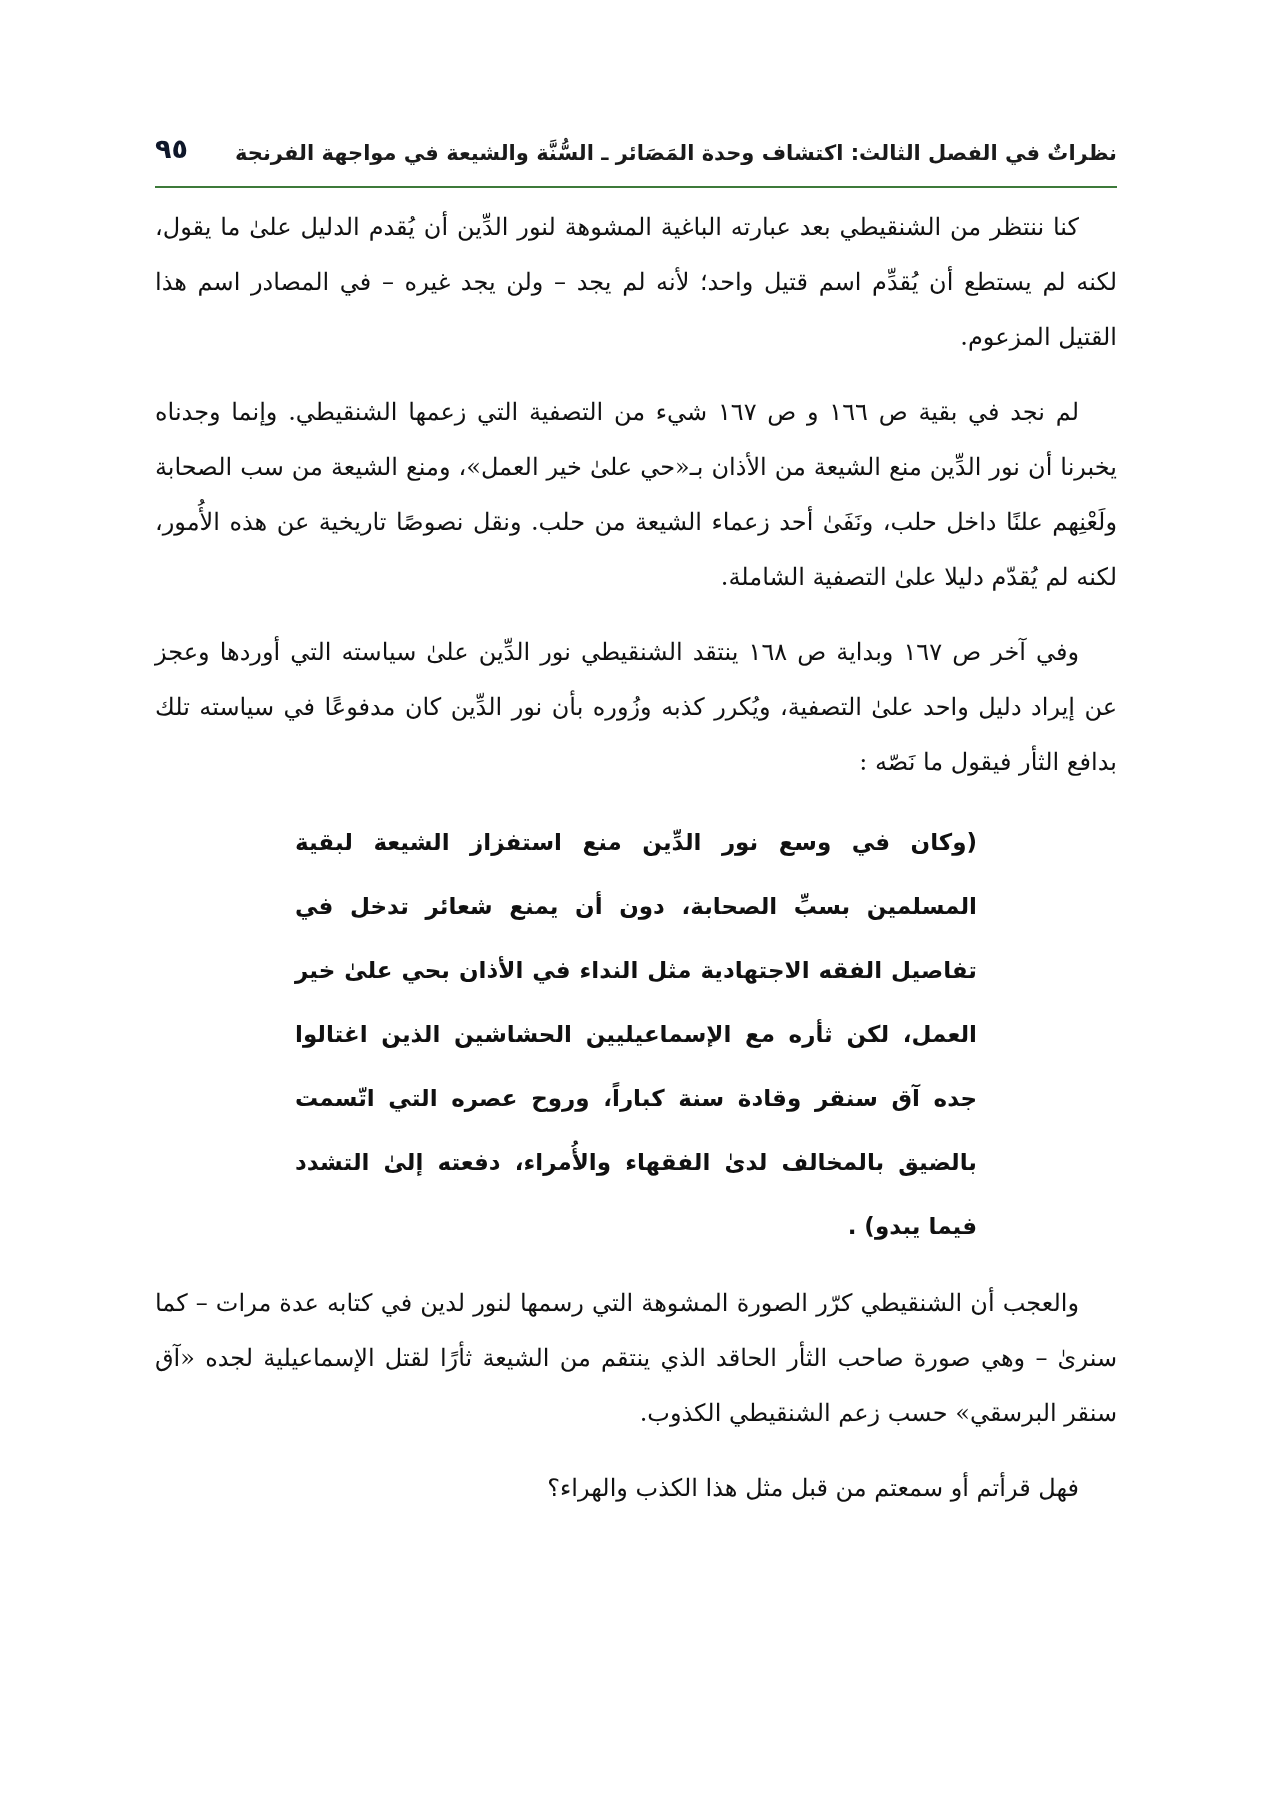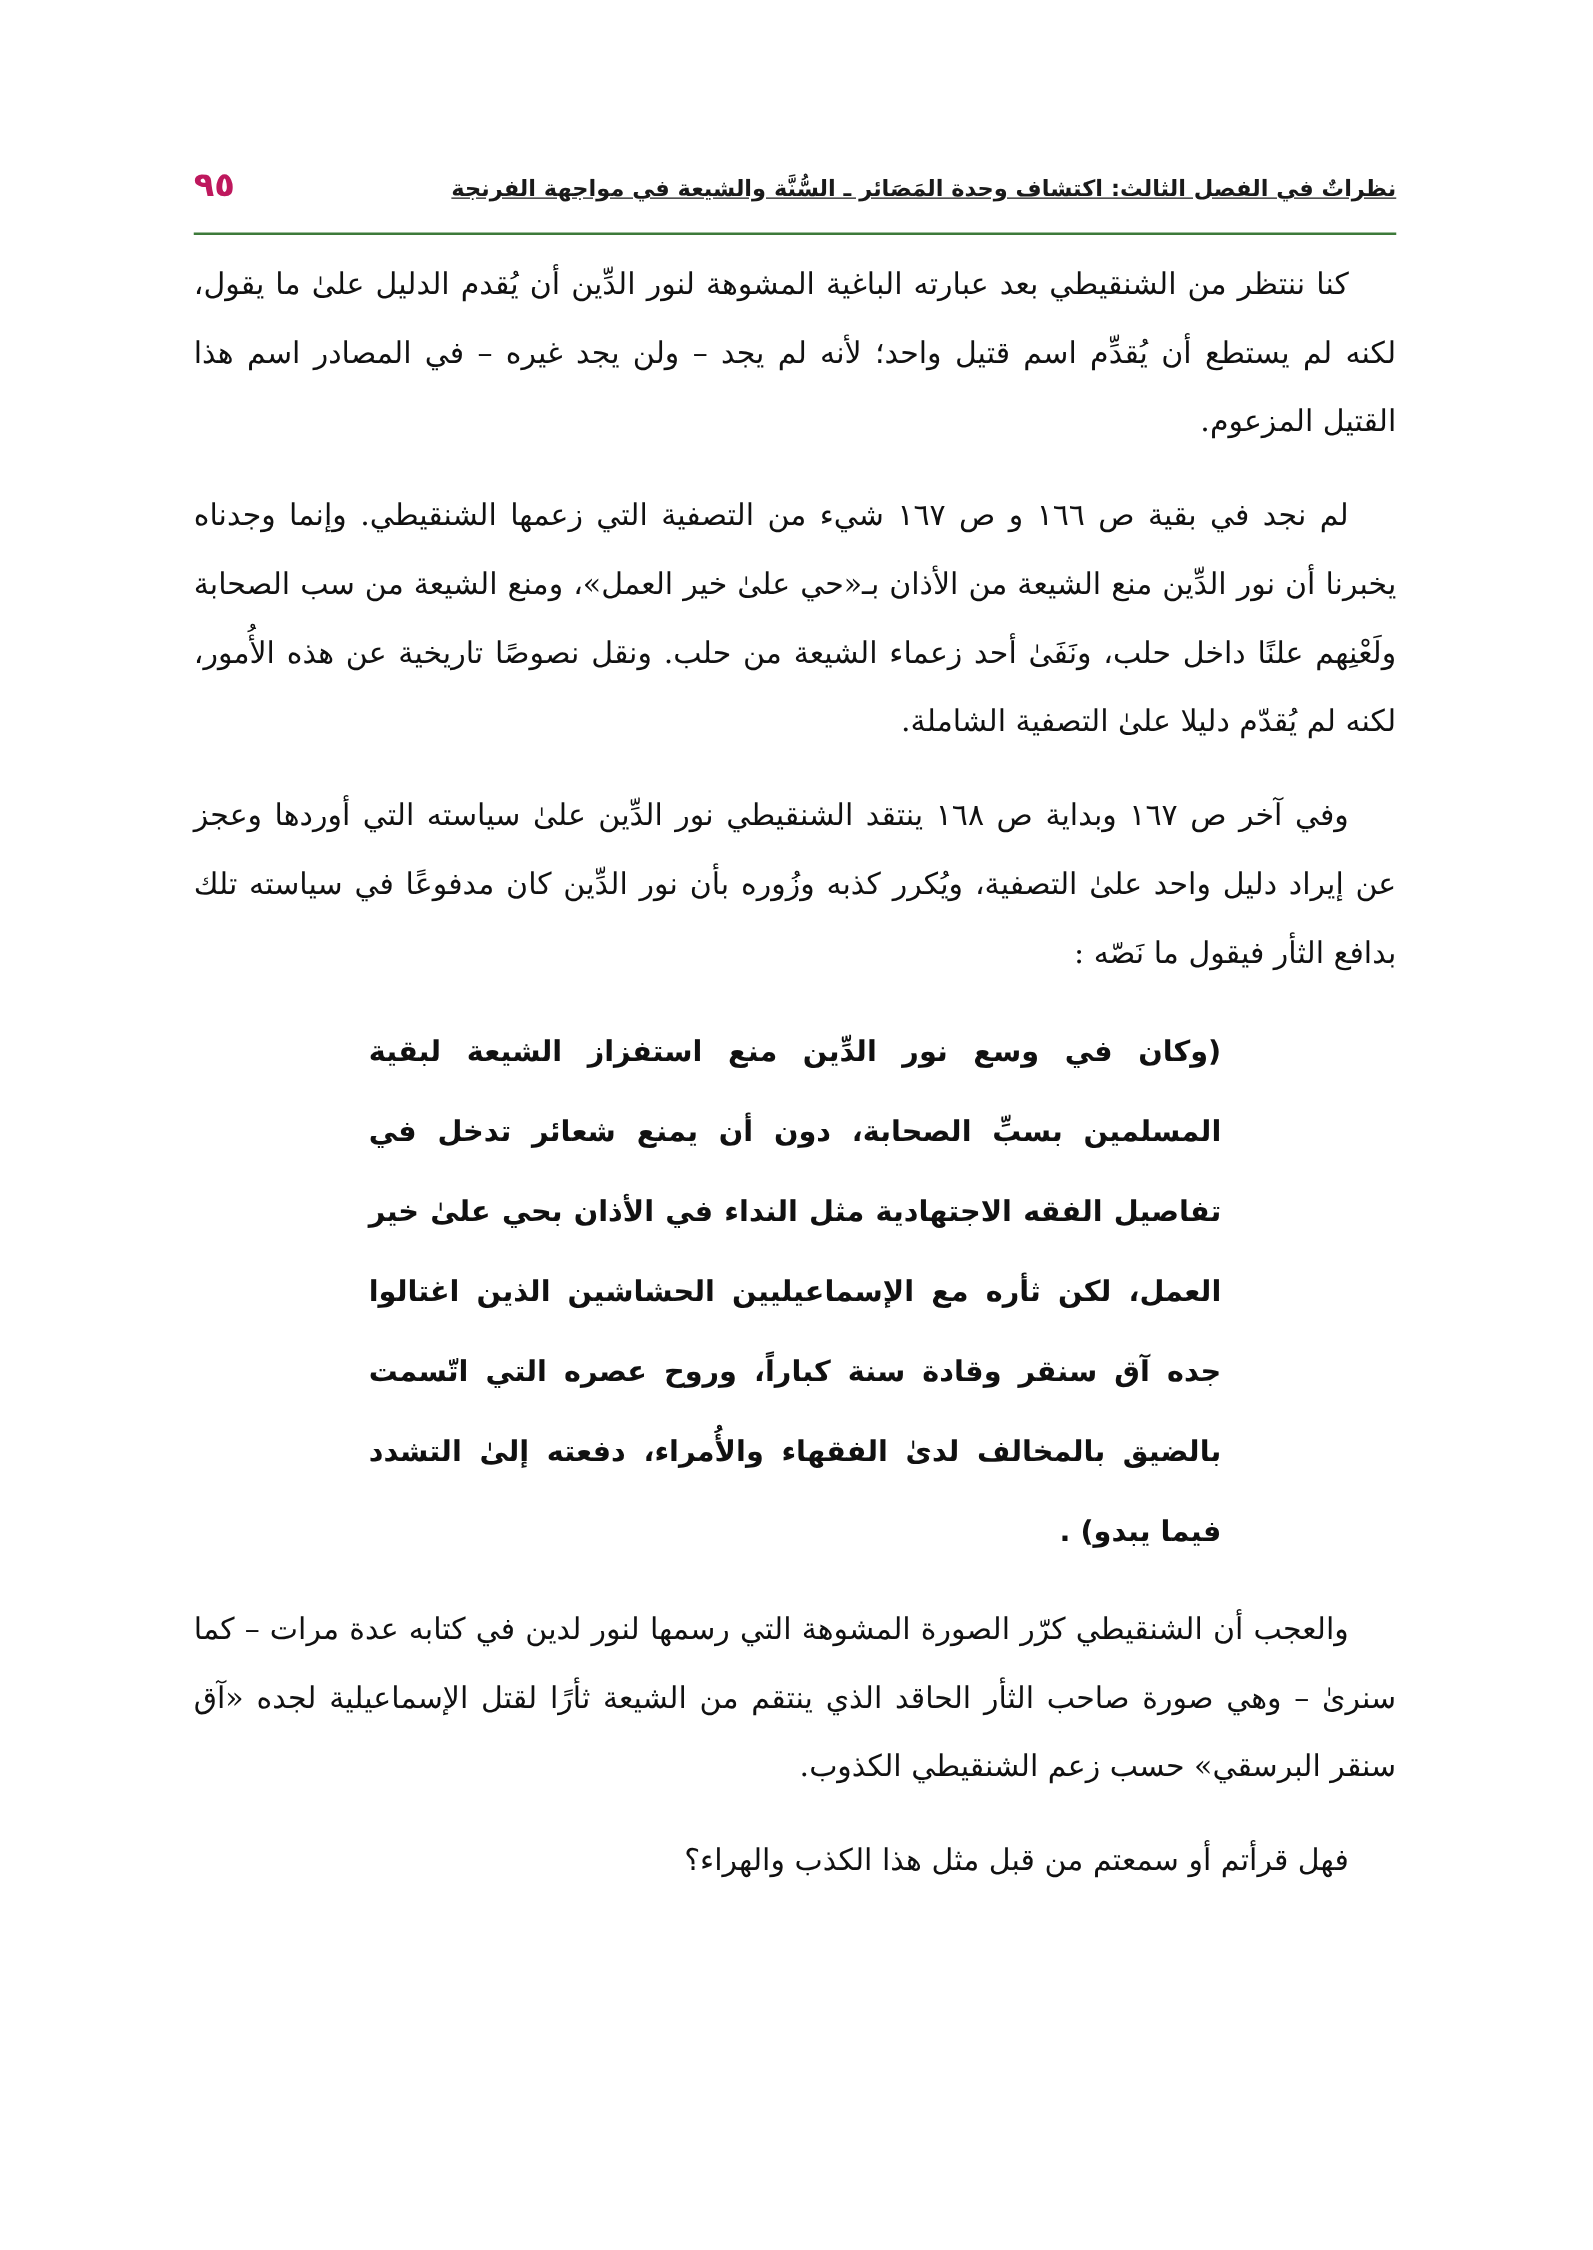--- a/index.html
+++ b/index.html
@@ -8,25 +8,25 @@
       position: absolute; left: 0; top: 0; width: 1274px; height: 1800px;
       background: #ffffff; color: #111111;
       font-family: "DejaVu Sans", sans-serif;
     }
     .running-header {
       position: absolute; left: 155px; width: 962px; top: 133px; height: 50px;
       direction: rtl;
     }
     .header-title {
       position: absolute; right: 0; top: 8px;
-      font-size: 18px; font-weight: bold; white-space: nowrap; color: #1a1a1a; text-decoration: underline;
+      font-size: 21px; font-weight: bold; white-space: nowrap; color: #1a1a1a;
     }
     .page-number {
       position: absolute; left: 0; top: 0; direction: ltr;
-      font-size: 27px; font-weight: bold; color: #be185d;
+      font-size: 27px; font-weight: bold; color: #0f172a;
     }
     .header-rule {
       position: absolute; left: 155px; width: 962px; top: 186px; height: 2px;
       background: #3d7a3a;
     }
     .body-text {
       position: absolute; left: 155px; width: 962px; top: 200px;
       direction: rtl; text-align: justify;
       font-family: "DejaVu Serif", serif;
       font-size: 24px; line-height: 55px;

